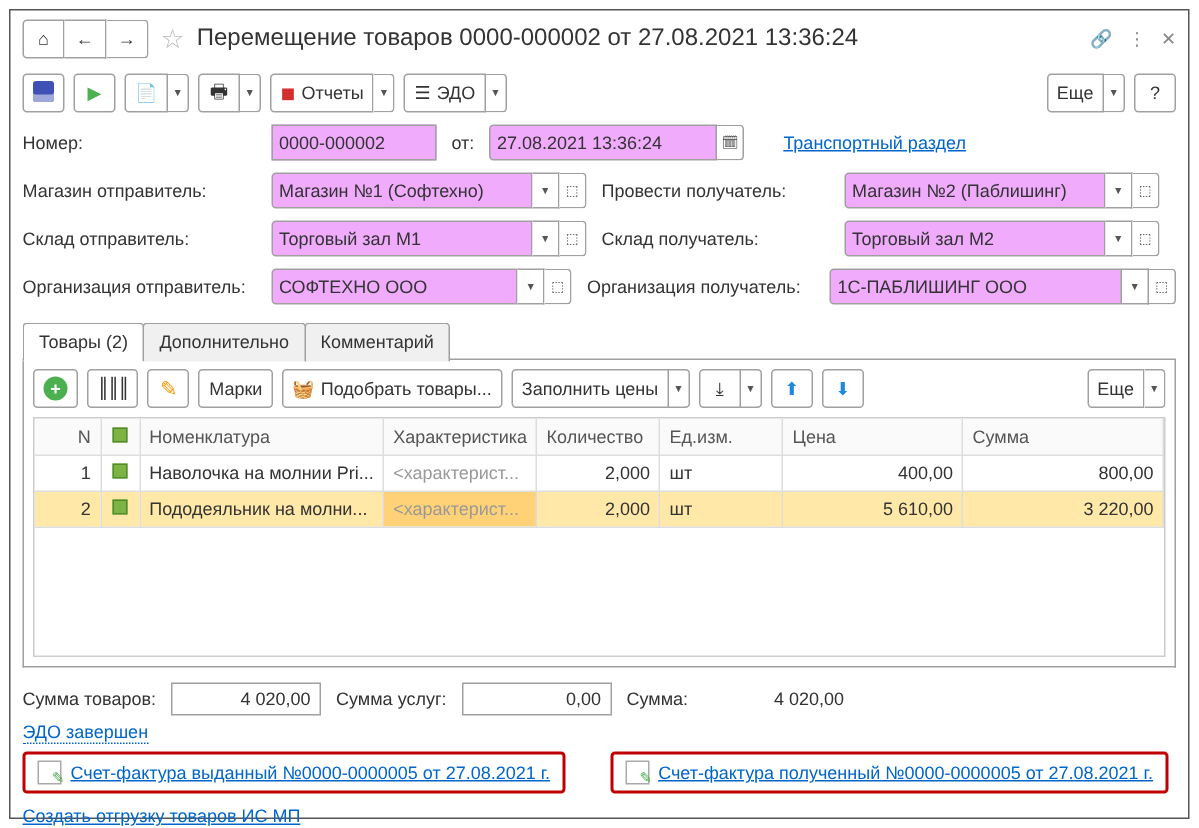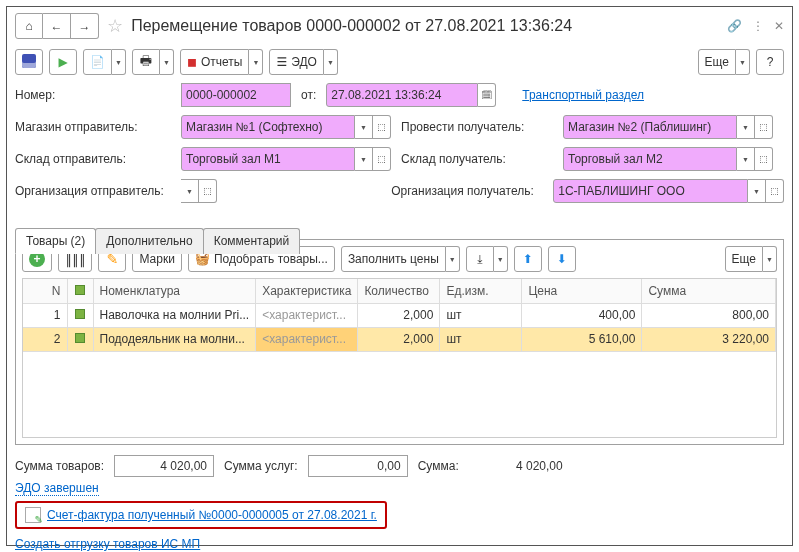--- a/index.html
+++ b/index.html
@@ -43,21 +43,21 @@
   .lbl{min-width:160px}
   .lbl2{min-width:160px;padding-left:4px}
   .input{border:1px solid var(--border);height:24px;padding:0 4px;background:#f0abfc;display:flex;align-items:center}
   .input-combo{display:flex}
   .input-combo .input{border-radius:3px 0 0 3px;flex:1;overflow:hidden;white-space:nowrap}
   .input-combo .mini{border:1px solid var(--border);border-left:none;width:18px;height:24px;display:flex;align-items:center;justify-content:center;font-size:9px;cursor:pointer;background:#fff}
   .input-combo .mini:last-child{border-radius:0 3px 3px 0}
   a.link{color:var(--link);text-decoration:underline;cursor:pointer}
   a.link-dotted{color:var(--link);border-bottom:1px dotted var(--link);text-decoration:none;cursor:pointer}
   .tabs{display:flex;border-bottom:1px solid var(--border);margin-top:6px}
-  .tab{border:1px solid var(--border);border-bottom:none;padding:5px 10px;background:#f0f0f0;margin-right:-1px;cursor:pointer;border-radius:3px 3px 0 0;position:relative;top:15px}
+  .tab{border:1px solid var(--border);border-bottom:none;padding:5px 10px;background:#f0f0f0;margin-right:-1px;cursor:pointer;border-radius:3px 3px 0 0;position:relative;top:2px}
   .tab.active{background:#fff;border-bottom:1px solid #fff}
   .tab-body{border:1px solid var(--border);border-top:none;padding:6px}
   .tbl-toolbar{display:flex;align-items:center;gap:6px;padding-bottom:6px}
   .tbl-wrap{border:1px solid var(--border-light);height:160px;overflow:hidden}
   table{border-collapse:collapse;width:100%}
   th,td{border-right:1px solid #ddd;border-bottom:1px solid #ddd;padding:4px 6px;text-align:left;height:24px;white-space:nowrap;overflow:hidden}
   th{background:#fafafa;font-weight:normal;color:#555}
   td.num{text-align:right}
   tr.sel td{background:var(--bg-selected)}
   tr.sel td.cell-sel{background:var(--bg-selected-dark)}
@@ -184,20 +184,21 @@
     <div class="input-combo" style="width:210px">
       <div class="input">Торговый зал М2</div>
       <div class="mini caret-down"></div>
       <div class="mini">⬚</div>
     </div>
   </div>
 
   <div class="form-row">
     <span class="lbl">Организация отправитель:</span>
     <div class="input-combo" style="width:210px">
+      <div class="input">СОФТЕХНО ООО</div>
       <div class="mini caret-down"></div>
       <div class="mini">⬚</div>
     </div>
     <span class="lbl2">Организация получатель:</span>
     <div class="input-combo" style="width:242px">
       <div class="input">1С-ПАБЛИШИНГ ООО</div>
       <div class="mini caret-down"></div>
       <div class="mini">⬚</div>
     </div>
   </div>
@@ -296,19 +297,23 @@
     <div class="val">0,00</div>
     <span>Сумма:</span>
     <div class="val" style="border:none">4 020,00</div>
   </div>
 
   <div><a class="link-dotted">ЭДО завершен</a></div>
 
   <div class="sf-row">
     <div class="sf-box">
       <span class="sf-icon"></span>
+      <a class="link">Счет-фактура выданный №0000-0000005 от 27.08.2021 г.</a>
+    </div>
+    <div class="sf-box">
+      <span class="sf-icon"></span>
       <a class="link">Счет-фактура полученный №0000-0000005 от 27.08.2021 г.</a>
     </div>
   </div>
 
   <div class="bottom-link"><a class="link">Создать отгрузку товаров ИС МП</a></div>
 
 </div>
 
 </body></html>

